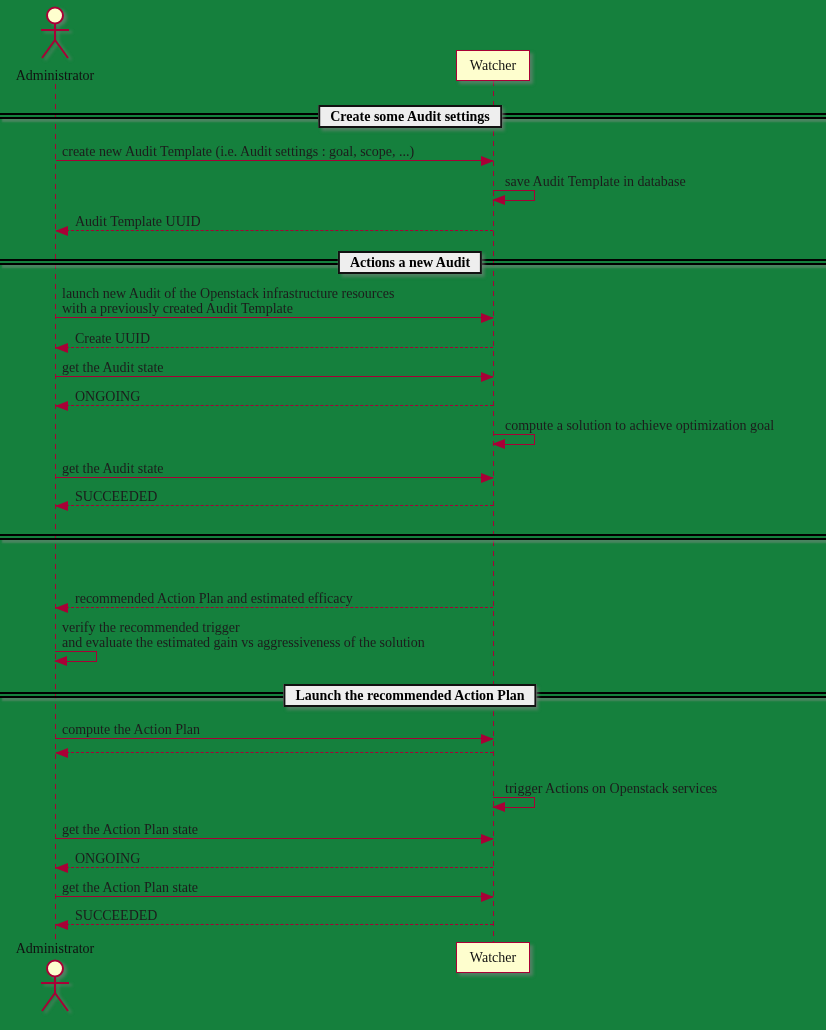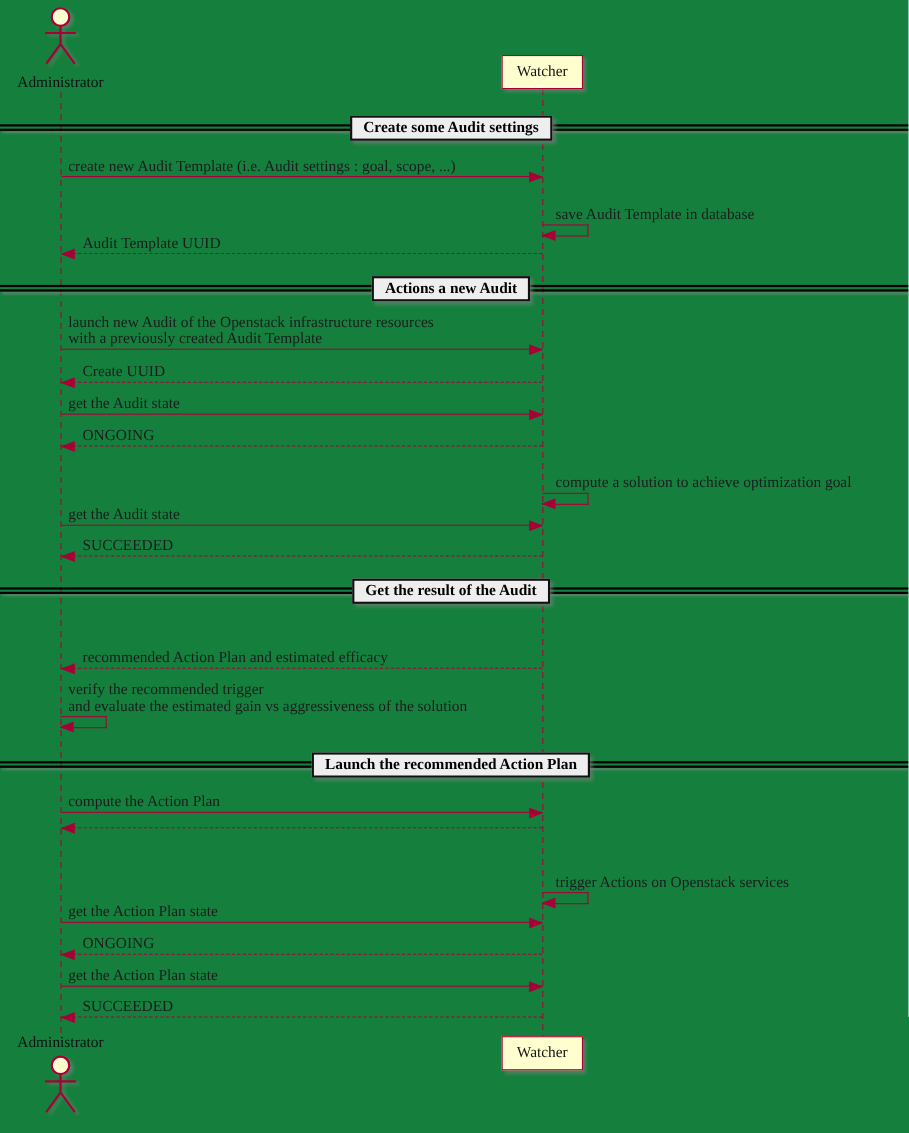--- a/index.html
+++ b/index.html
@@ -30,21 +30,21 @@
     background:#EEEEEE;border:2px solid #111;padding:1px 10px;
     font-size:14px;font-weight:bold;line-height:17px;white-space:nowrap;color:#000;
     box-shadow:3px 3px 3px rgba(130,130,130,.55);}
   
   .msg{position:absolute;font-size:14px;line-height:15px;white-space:nowrap;color:#1c1c1c;}
   .msg.hmsg{left:56px;width:437px;}
   .msg .t{display:block;}
   .msg.right .t{padding-left:6px;}
   .msg.left .t{padding-left:19px;}
   .msg.selfw{left:493px;}
-  .msg.selfw .t{padding-left:12px;margin-top:14px;}
+  .msg.selfw .t{padding-left:12px;}
   .msg.selfa{left:55px;}
   .msg.selfa .t{padding-left:7px;}
   .ln{position:relative;height:0;margin-top:1px;border-top:1px solid var(--accent);}
   .ln.dash{border-top-style:dashed;}
   .ah{position:absolute;width:0;height:0;top:-5px;}
   .ah.r{right:-1px;border-top:5px solid transparent;border-bottom:5px solid transparent;border-left:13px solid var(--accent);}
   .ah.l{left:-1px;border-top:5px solid transparent;border-bottom:5px solid transparent;border-right:13px solid var(--accent);}
   .loop{position:relative;margin-top:1px;width:42px;height:11px;box-sizing:border-box;
     border:1px solid var(--accent);border-left:none;}
   .loop .ah{left:-1px;top:auto;bottom:-5px;border-top:5px solid transparent;border-bottom:5px solid transparent;border-right:13px solid var(--accent);}
@@ -144,21 +144,20 @@
 
   <div class="msg left hmsg" style="top:489px">
     <div class="t">SUCCEEDED</div>
     <div class="ln dash">
         <i class="ah l"></i>
       </div>
   </div>
 
   <div class="divider" style="top:526px">
     <div class="dline"></div>
-    <div class="dbox">Get the result of the Audit</div>
   </div>
 
 
   <div class="msg left hmsg" style="top:591px">
     <div class="t">recommended Action Plan and estimated efficacy</div>
     <div class="ln dash">
         <i class="ah l"></i>
       </div>
   </div>
 

